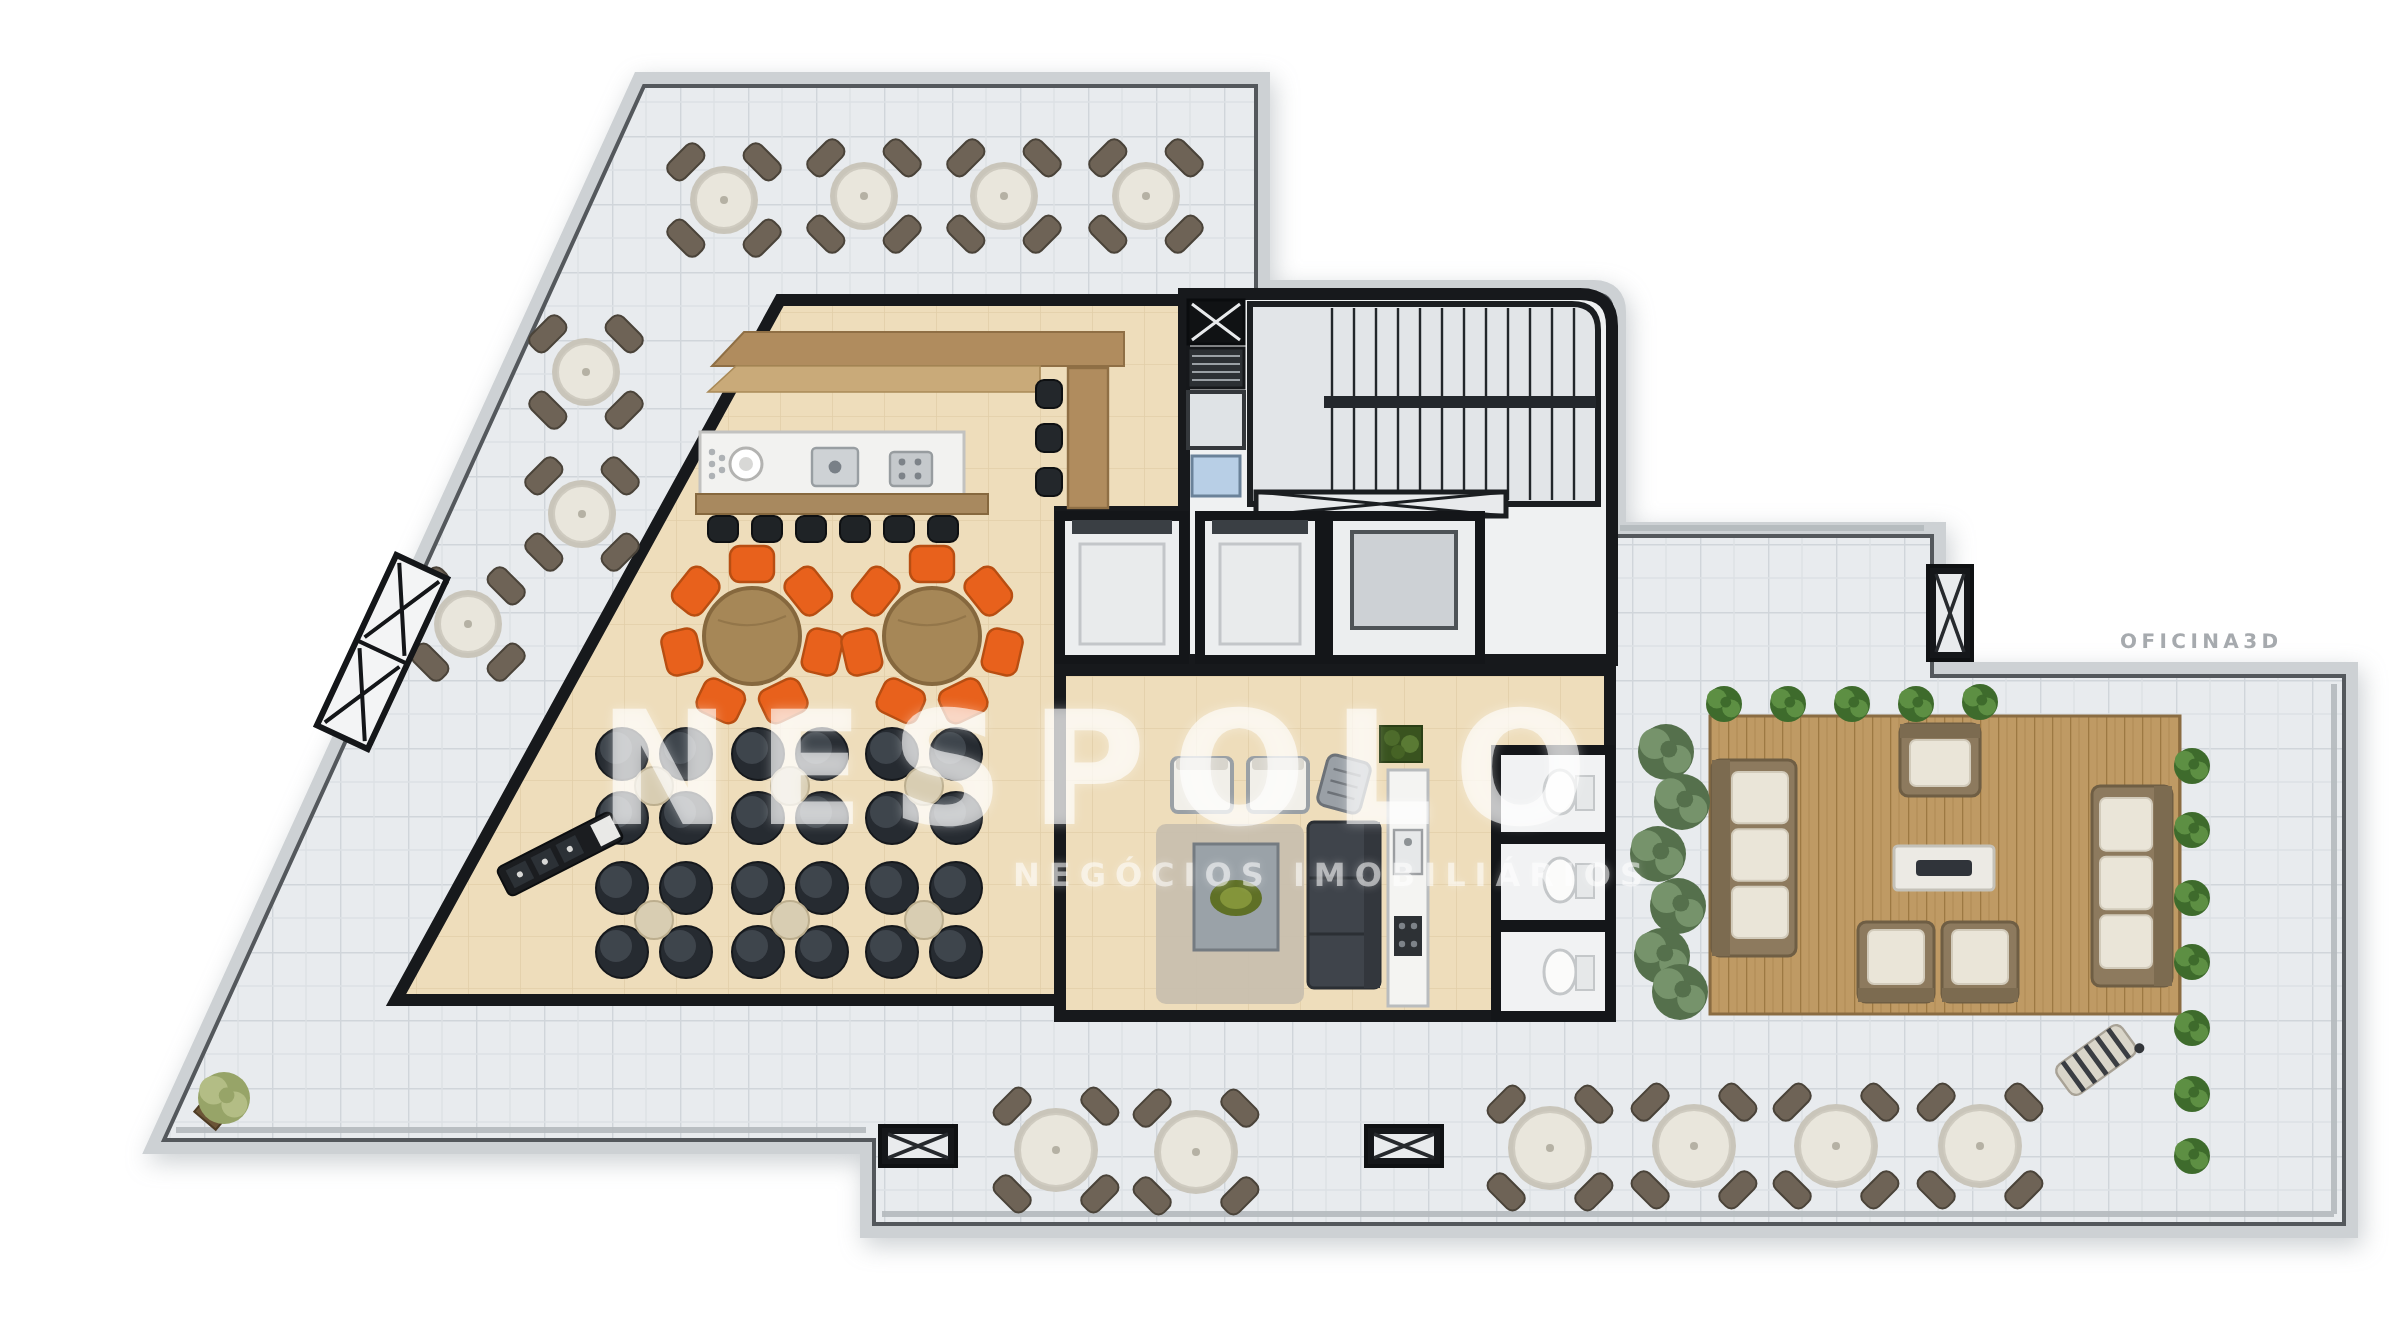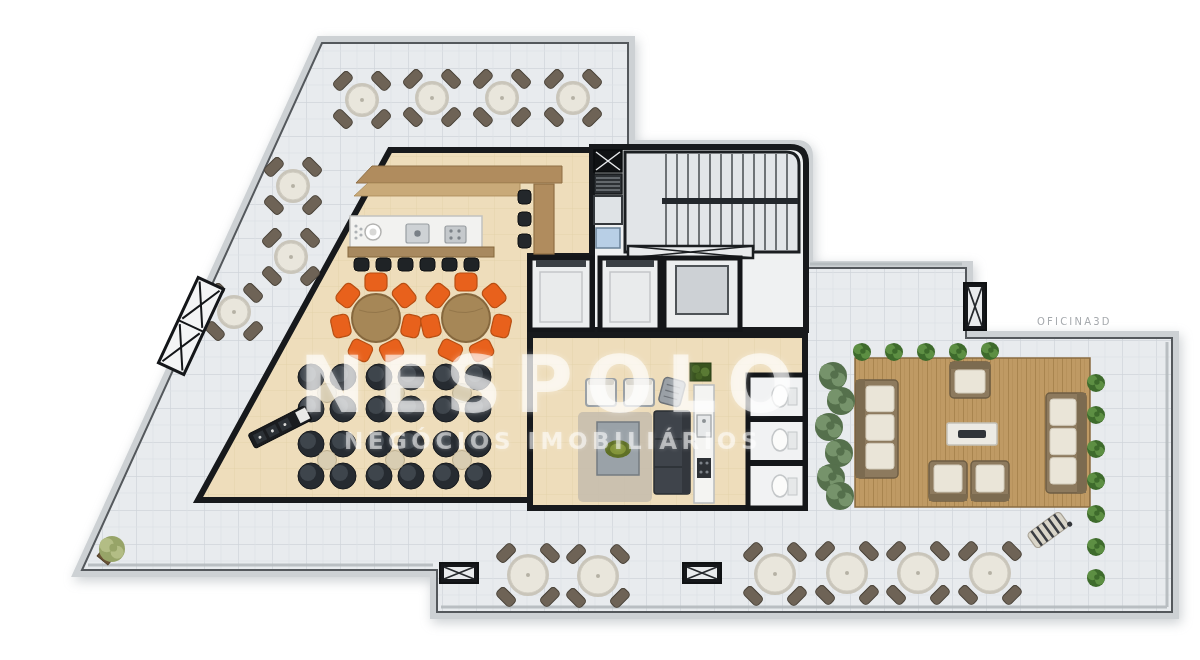--- a/index.html
+++ b/index.html
@@ -4,23 +4,23 @@
 <style>
   html,body{margin:0;padding:0;background:#ffffff;}
   .stage{position:relative;width:1200px;height:660px;background:#fff;overflow:hidden;
          font-family:"DejaVu Sans",sans-serif;}
   .stage svg{position:absolute;left:0;top:0;}
   .base-shape{filter:drop-shadow(2px 4px 6px rgba(110,120,130,.35));}
   .watermark{position:absolute;left:280px;top:349px;width:546px;text-align:center;
              pointer-events:none;z-index:5;}
   .wm-title{font-size:79px;font-weight:bold;letter-spacing:13px;line-height:.92;
             color:rgba(255,255,255,.62);text-shadow:0 0 6px rgba(255,255,255,.35);}
-  .wm-sub{font-size:23px;font-weight:bold;letter-spacing:4.5px;margin-top:6px;
-          color:rgba(255,255,255,.55);text-shadow:0 0 4px rgba(255,255,255,.3);}
-  .credit{position:absolute;left:1037px;top:316px;z-index:5;font-size:10px;font-weight:normal;
+  .wm-sub{font-size:16px;font-weight:bold;letter-spacing:4.5px;margin-top:6px;
+          color:rgba(255,255,255,.55);text-shadow:0 0 4px rgba(255,255,255,.3);text-align:right;}
+  .credit{position:absolute;left:1060px;top:316px;z-index:5;font-size:10px;font-weight:bold;
           letter-spacing:2.2px;color:#a6aaae;}
 </style>
 </head>
 <body>
 
 <div class="stage">
 
 <svg width="1200" height="660" viewBox="0 0 1200 660">
   <defs>
     <pattern id="tile" width="34" height="34" patternUnits="userSpaceOnUse">

